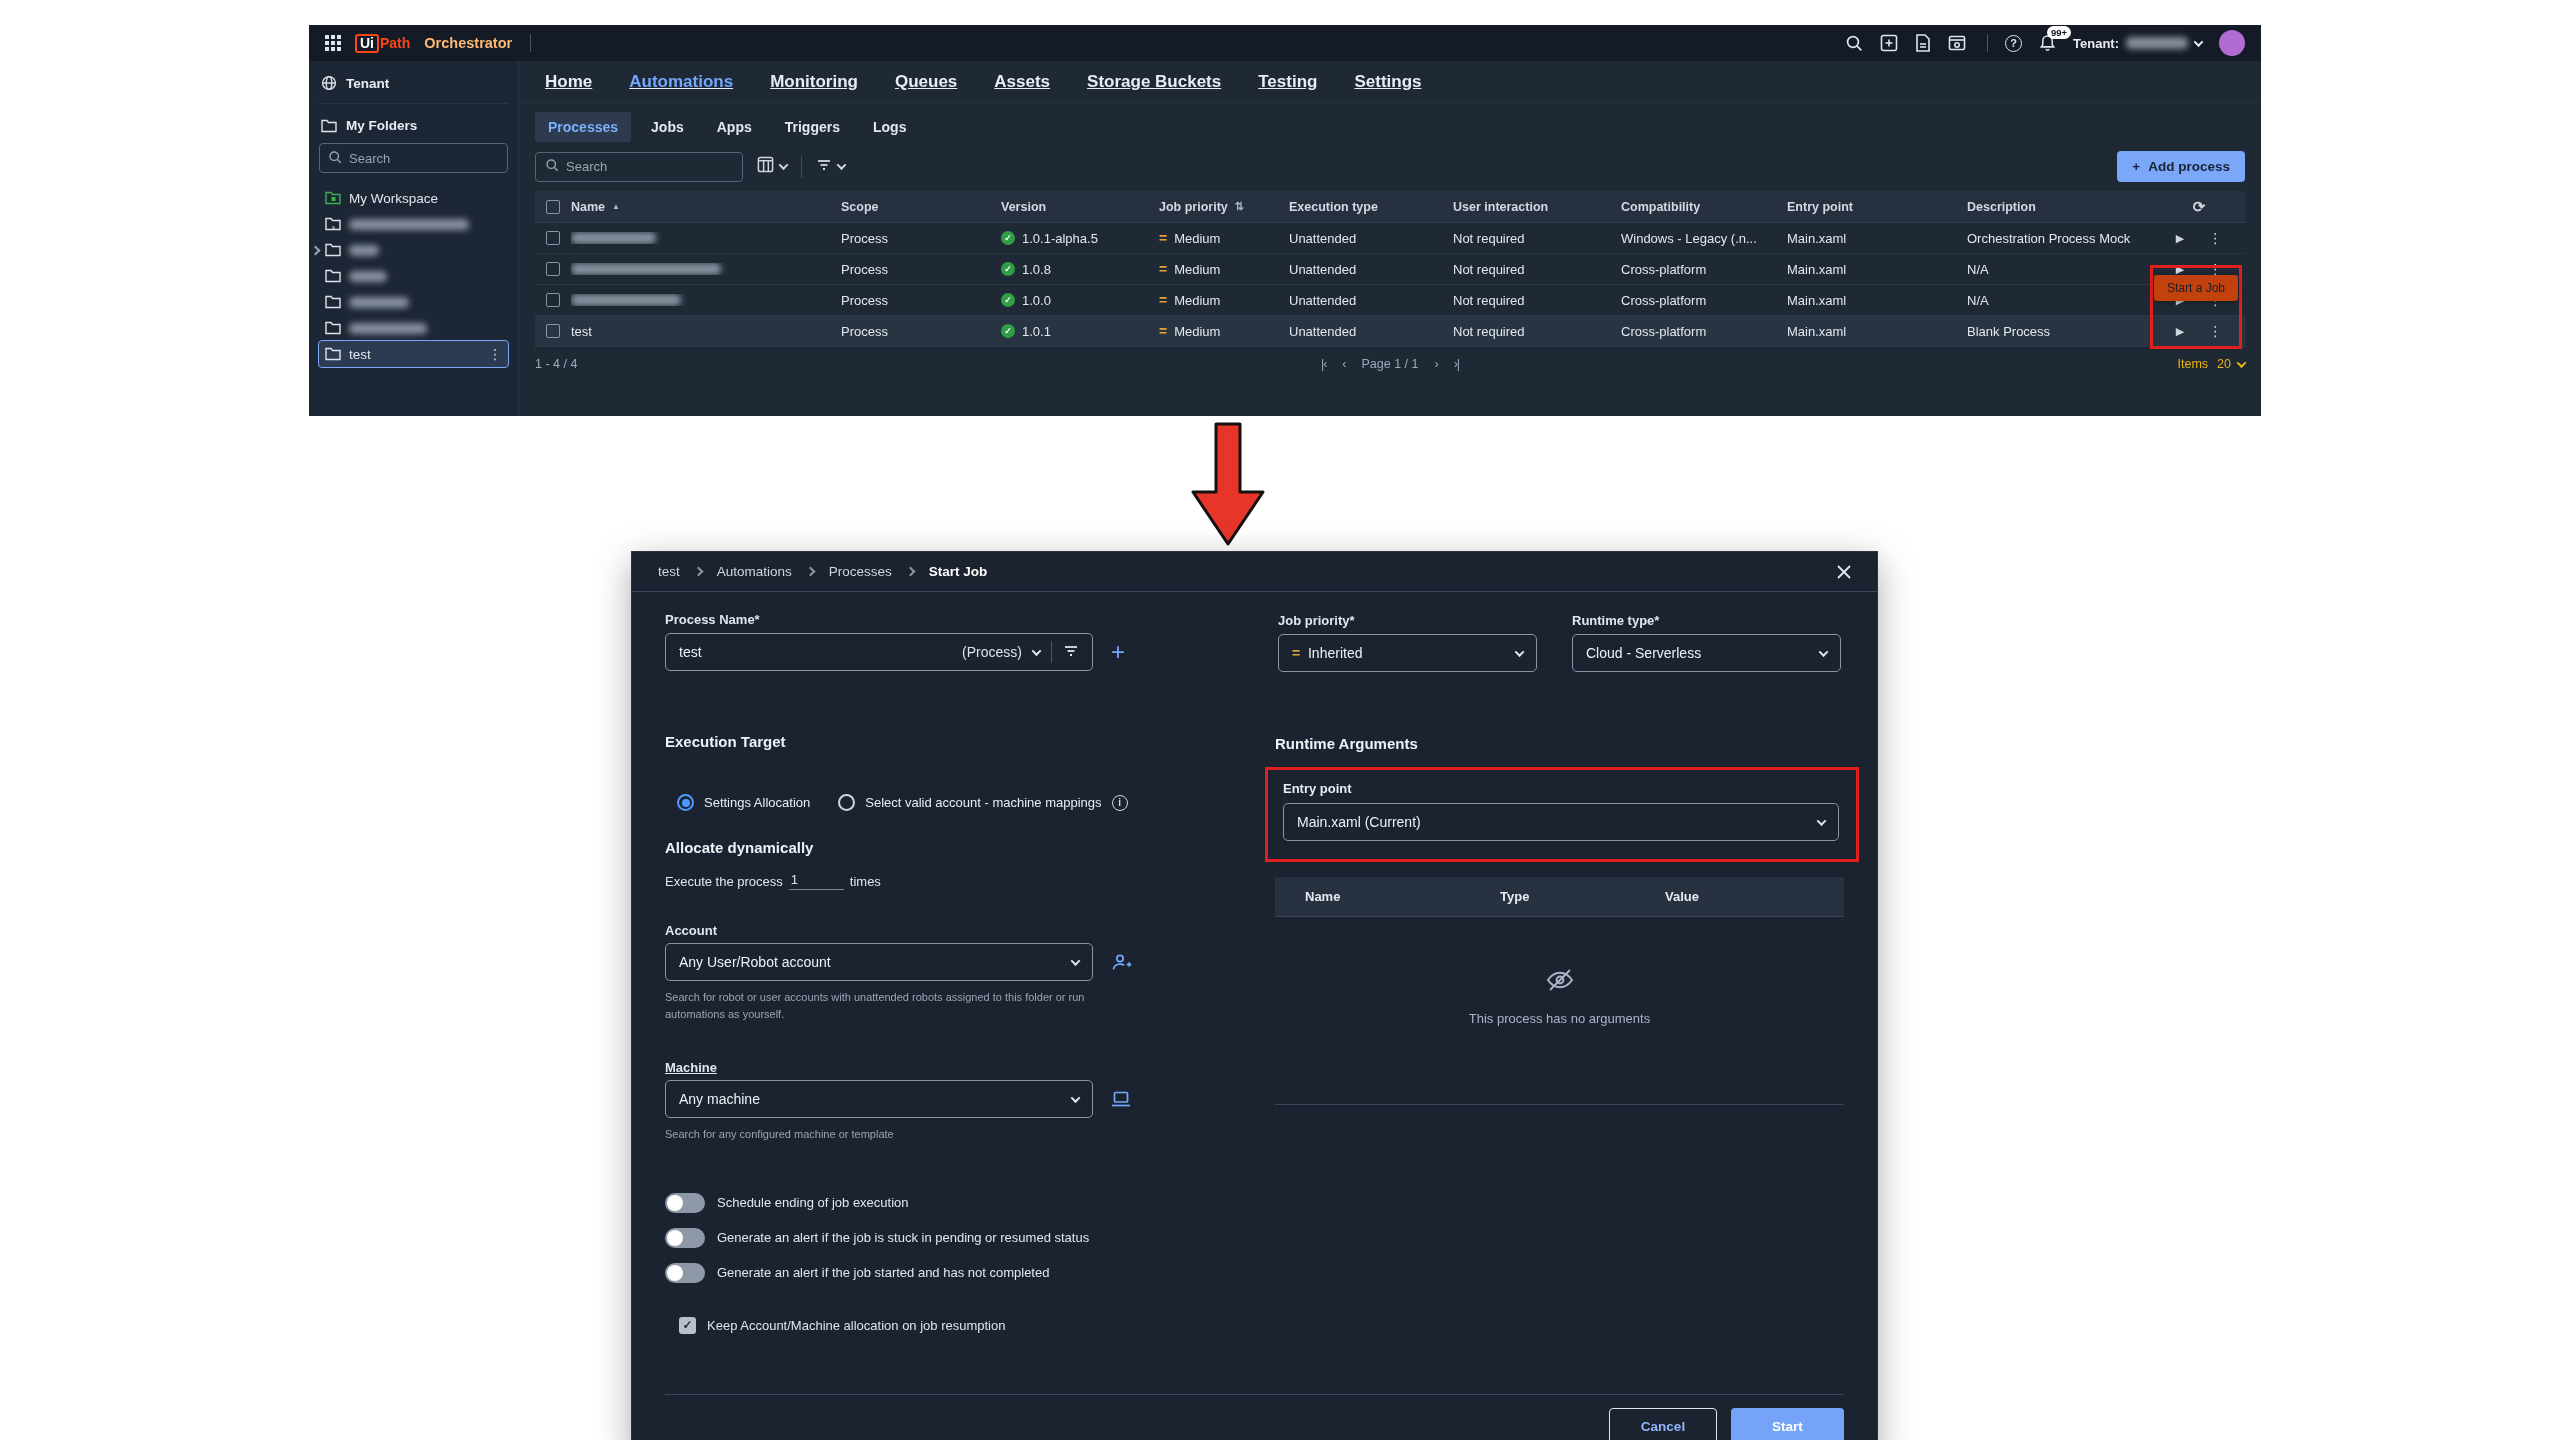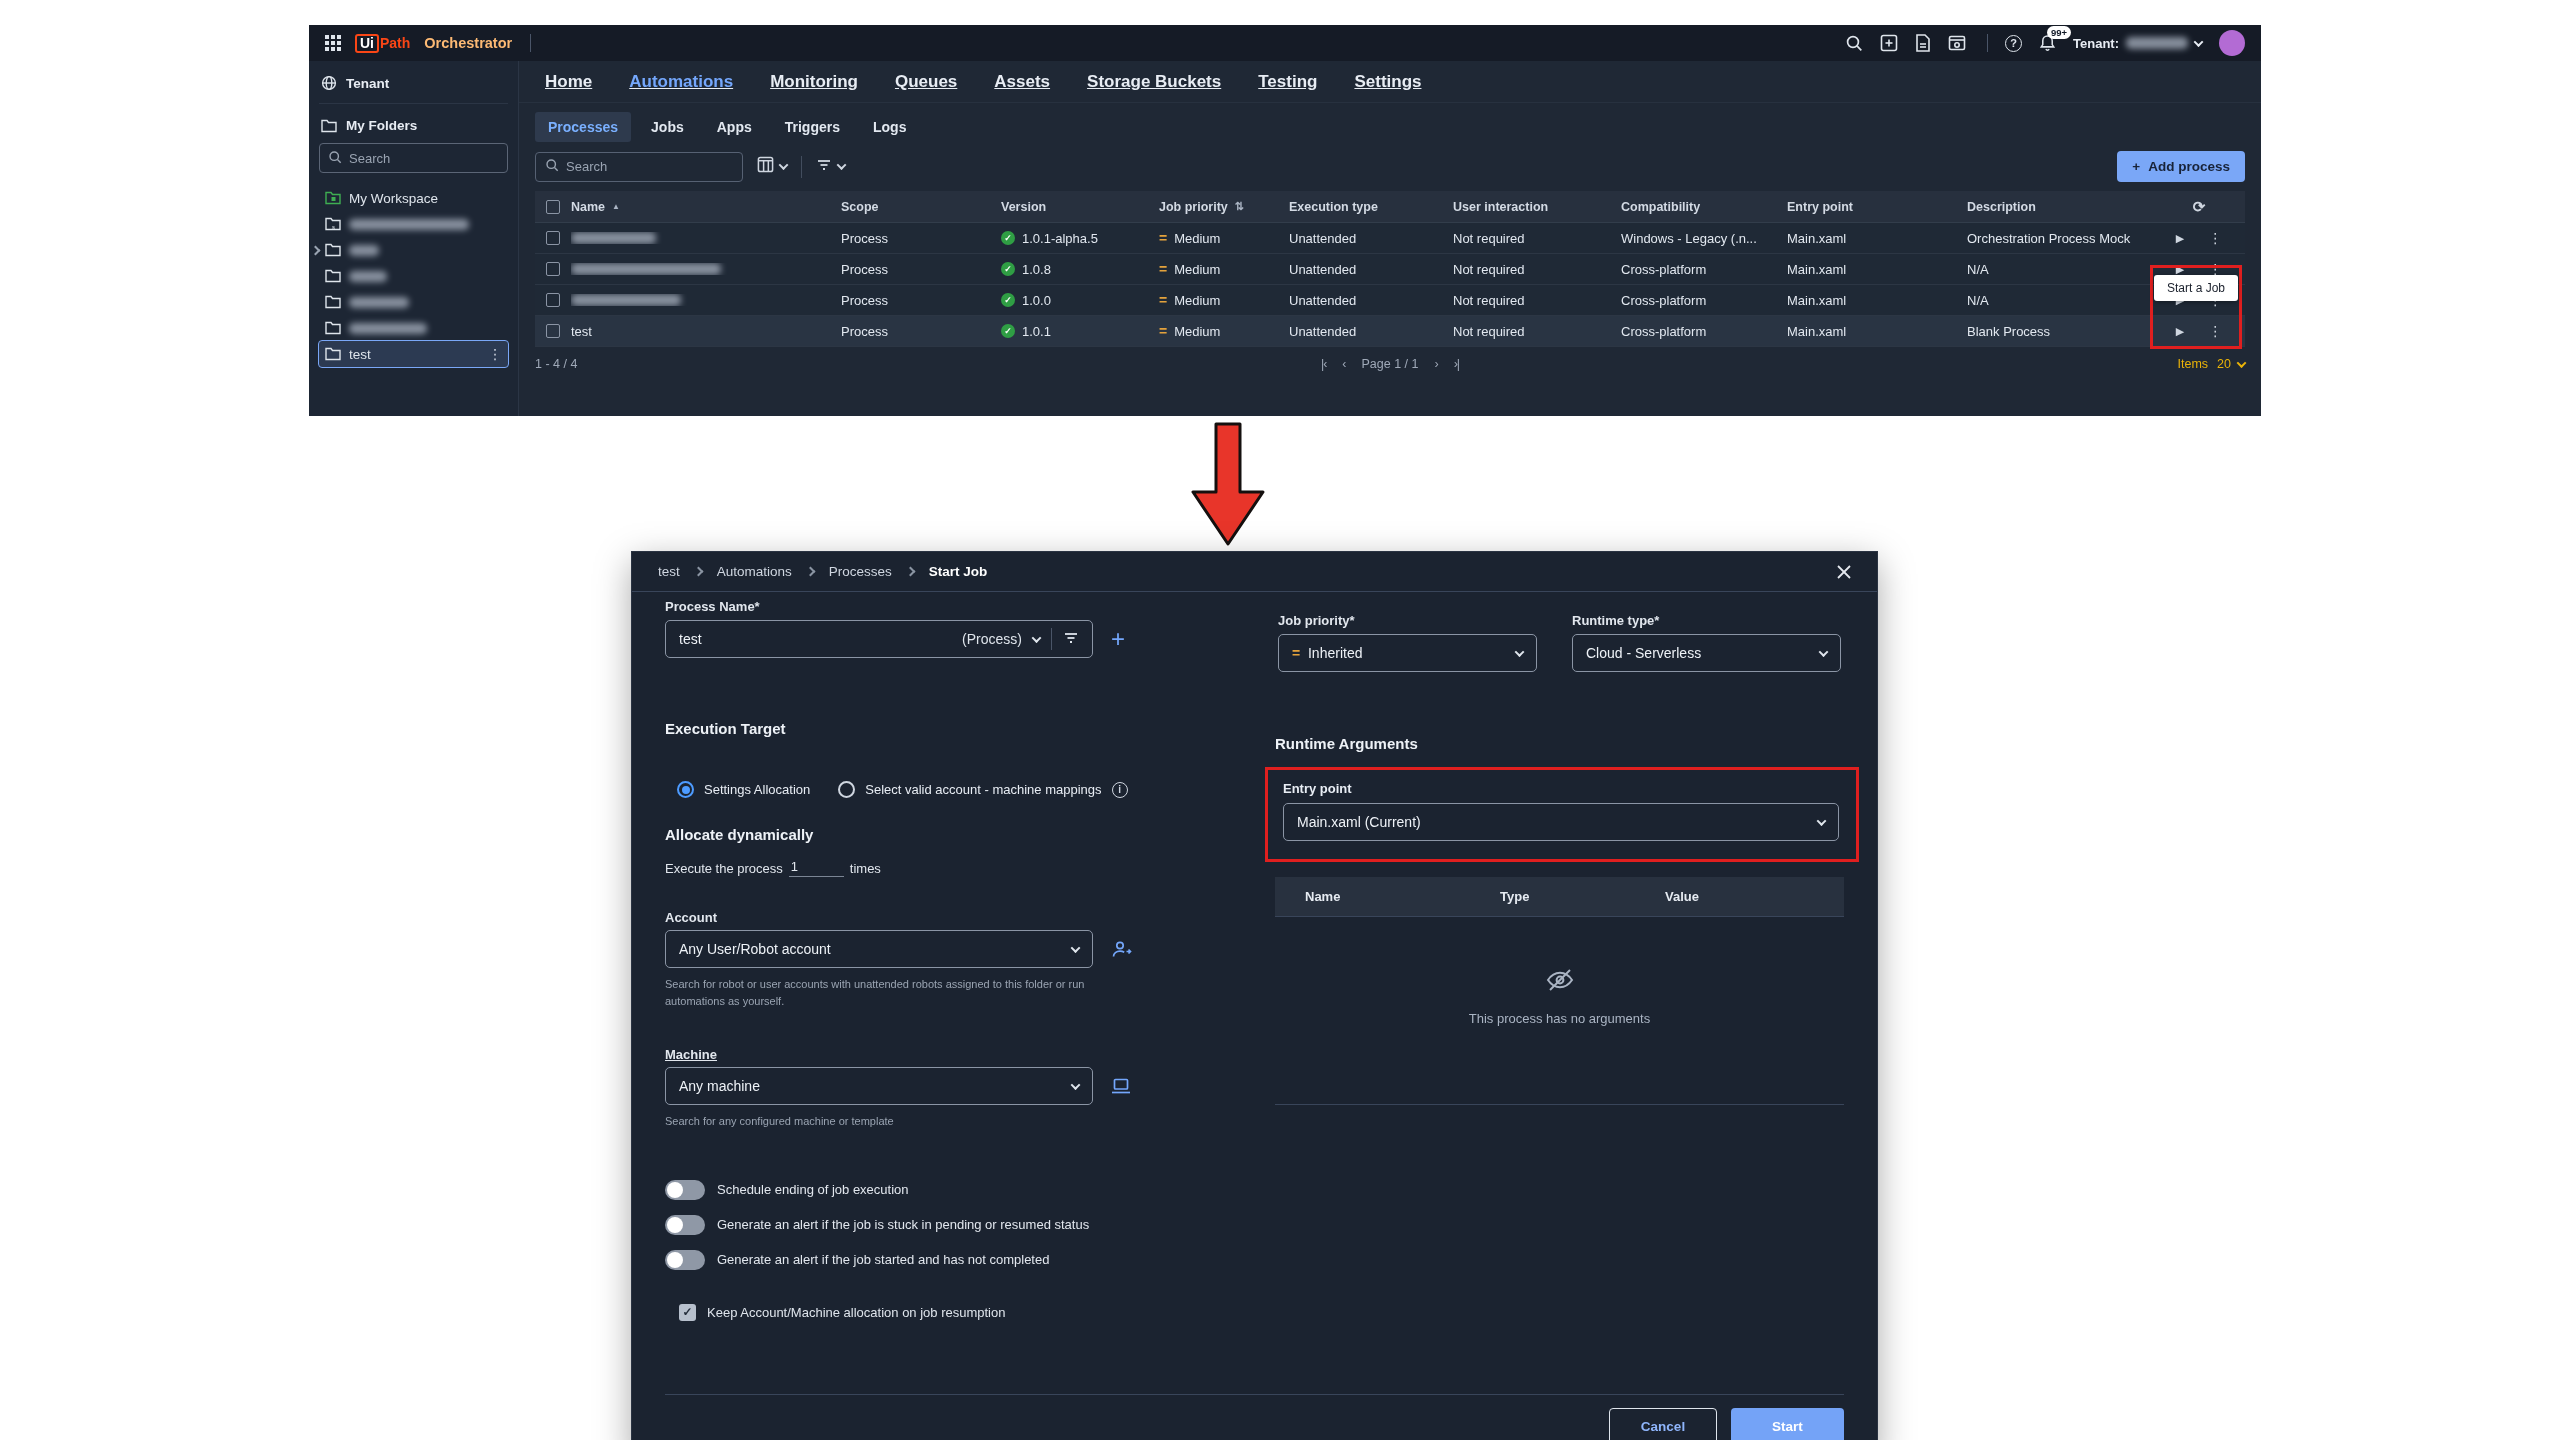--- a/index.html
+++ b/index.html
@@ -83,34 +83,34 @@
 
   .pagination { height:34px; display:flex; align-items:center; font-size:12.5px; color:#9fa9b8; position:relative; width:1710px; }
   .pg-center { position:absolute; left:50%; transform:translateX(-50%); display:flex; align-items:center; gap:16px; }
   .pg-btn { cursor:pointer; letter-spacing:-1px; }
   .pg-right { margin-left:auto; display:flex; align-items:center; gap:9px; color:#eab308; }
   .items-sel { display:flex; align-items:center; gap:7px; cursor:pointer; }
 
   
   .anno-box { position:absolute; border:3px solid #e01f1f; pointer-events:none; }
   .grid-anno { left:1841px; top:240px; width:92px; height:84px; }
-  .tooltip { position:absolute; left:1845px; top:250px; width:84px; height:26px; background:#ffffff; color:#1a202c; font-size:12px; border-radius:3px; display:flex; align-items:center; justify-content:center; box-shadow:0 1px 4px rgba(0,0,0,.4); }
+  .tooltip { position:absolute; left:1845px; top:250px; width:84px; height:26px; background:#c2410c; color:#1a202c; font-size:12px; border-radius:3px; display:flex; align-items:center; justify-content:center; box-shadow:0 1px 4px rgba(0,0,0,.4); }
 
   
   .big-arrow { position:absolute; left:1183px; top:420px; }
 
   
   .dialog { position:absolute; left:632px; top:552px; width:1245px; height:906px; background:#1b2330; color:#e8edf4; box-shadow:0 0 0 1px #2a3342, 0 10px 34px rgba(0,0,0,.35); }
   .dlg-head { height:40px; display:flex; align-items:center; padding:0 26px; border-bottom:1px solid #39455a; }
   .breadcrumb { display:flex; align-items:center; gap:15px; font-size:13.5px; color:#cfd6e0; }
   .breadcrumb .sep { color:#8a94a2; }
   .breadcrumb .last { color:#fff; font-weight:700; }
   .dlg-close { margin-left:auto; cursor:pointer; display:flex; color:#e6eaf0; }
 
-  .col-left { position:absolute; left:33px; top:41px; width:500px; }
+  .col-left { position:absolute; left:33px; top:54px; width:500px; }
   .col-right { position:absolute; left:643px; top:55px; width:569px; }
 
   .f-label { font-size:13px; font-weight:700; color:#e2e7ee; }
   .field { border:1px solid #8b95a5; border-radius:5px; height:38px; display:flex; align-items:center; padding:0 13px; font-size:14px; color:#eef2f7; background:transparent; cursor:pointer; }
   .field .chev { margin-left:auto; color:#dfe5ec; }
 
   .pn-label { margin-top:6px; }
   .pn-row { margin-top:6px; display:flex; align-items:center; gap:18px; }
   .pn-field { width:428px; }
   .pn-right { margin-left:auto; display:flex; align-items:center; gap:11px; color:#dfe5ec; }

